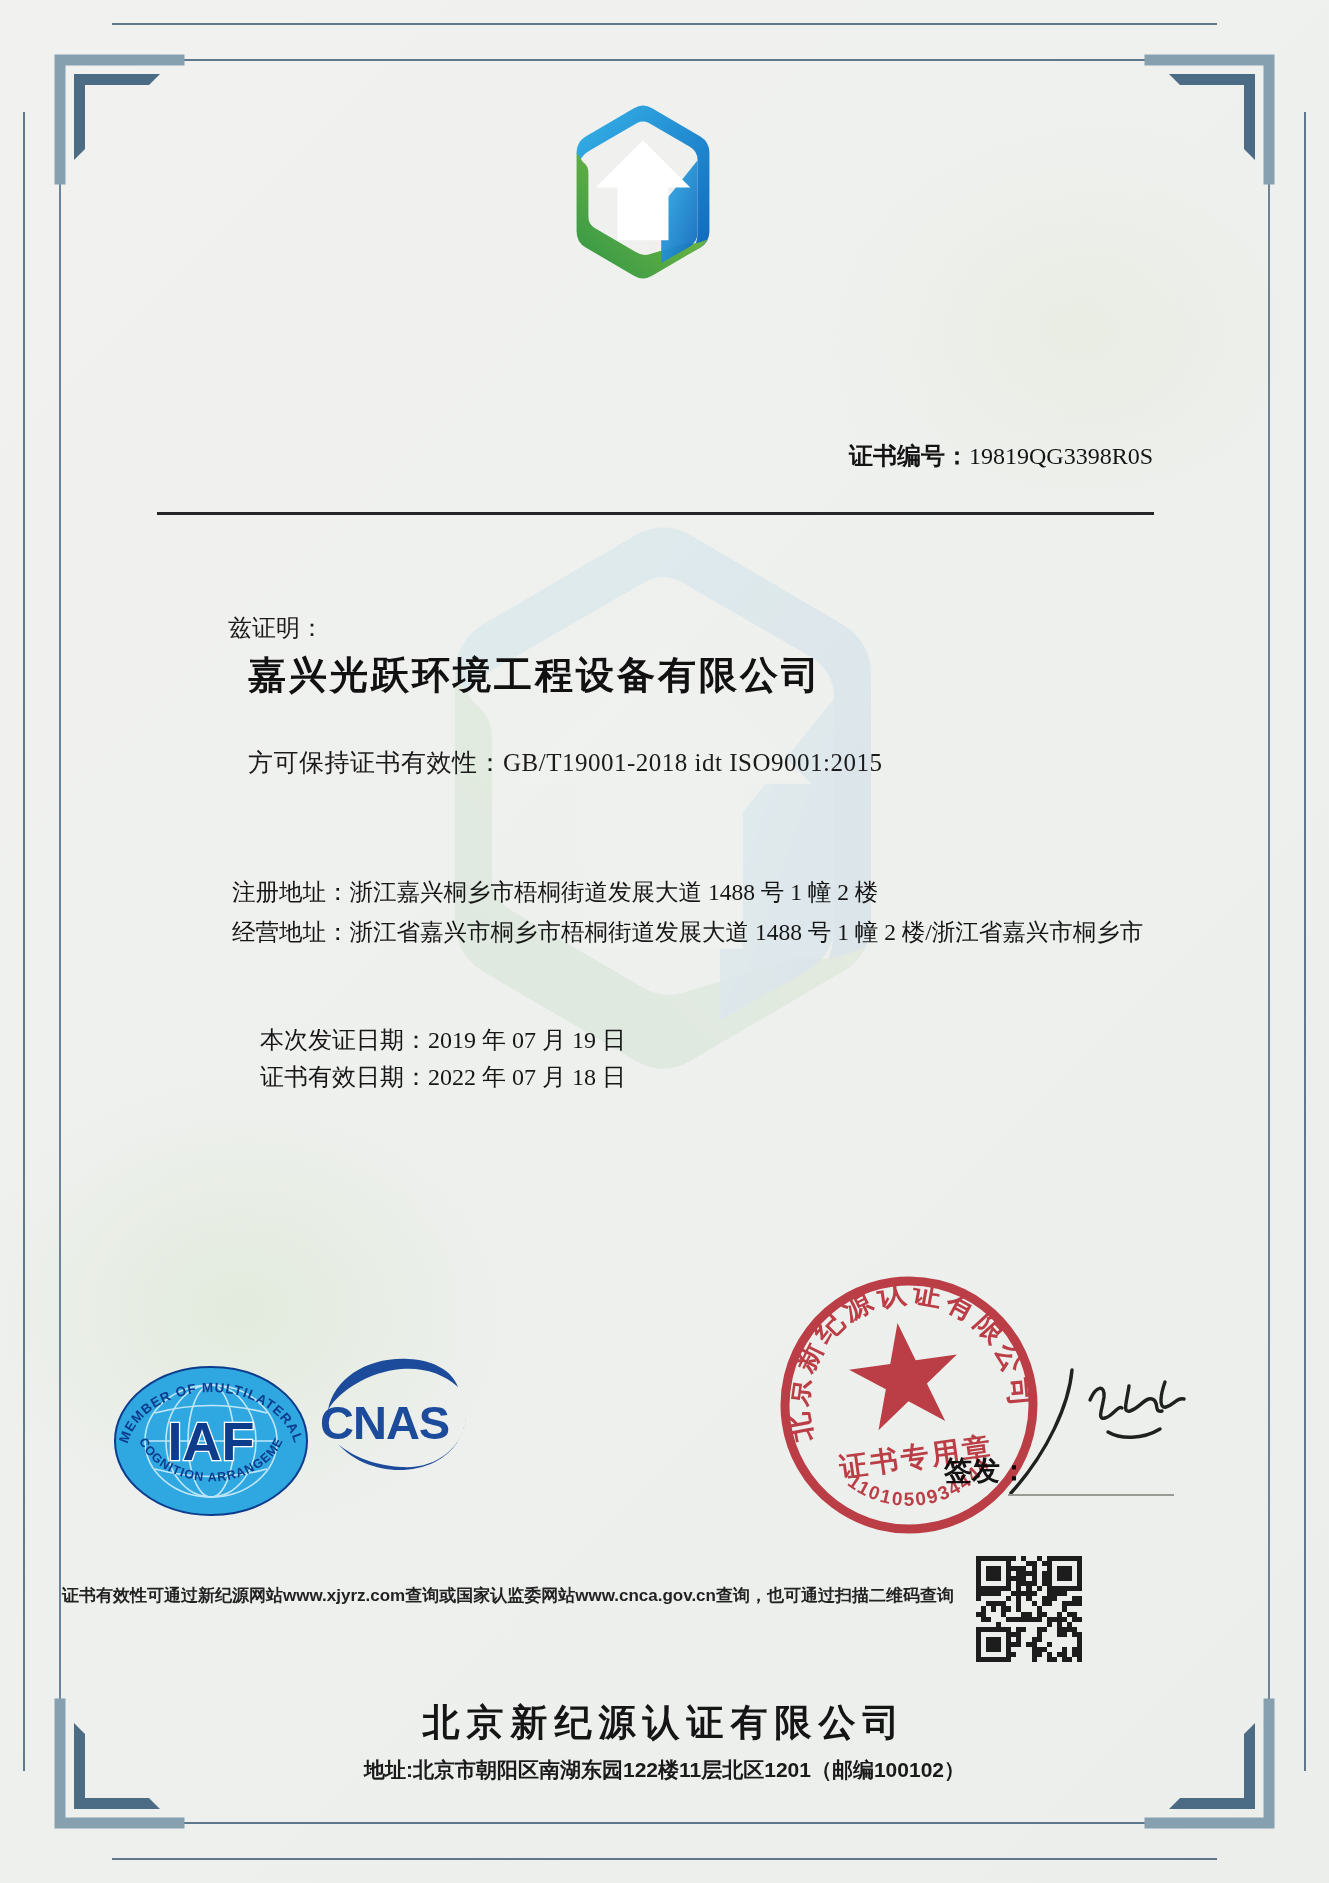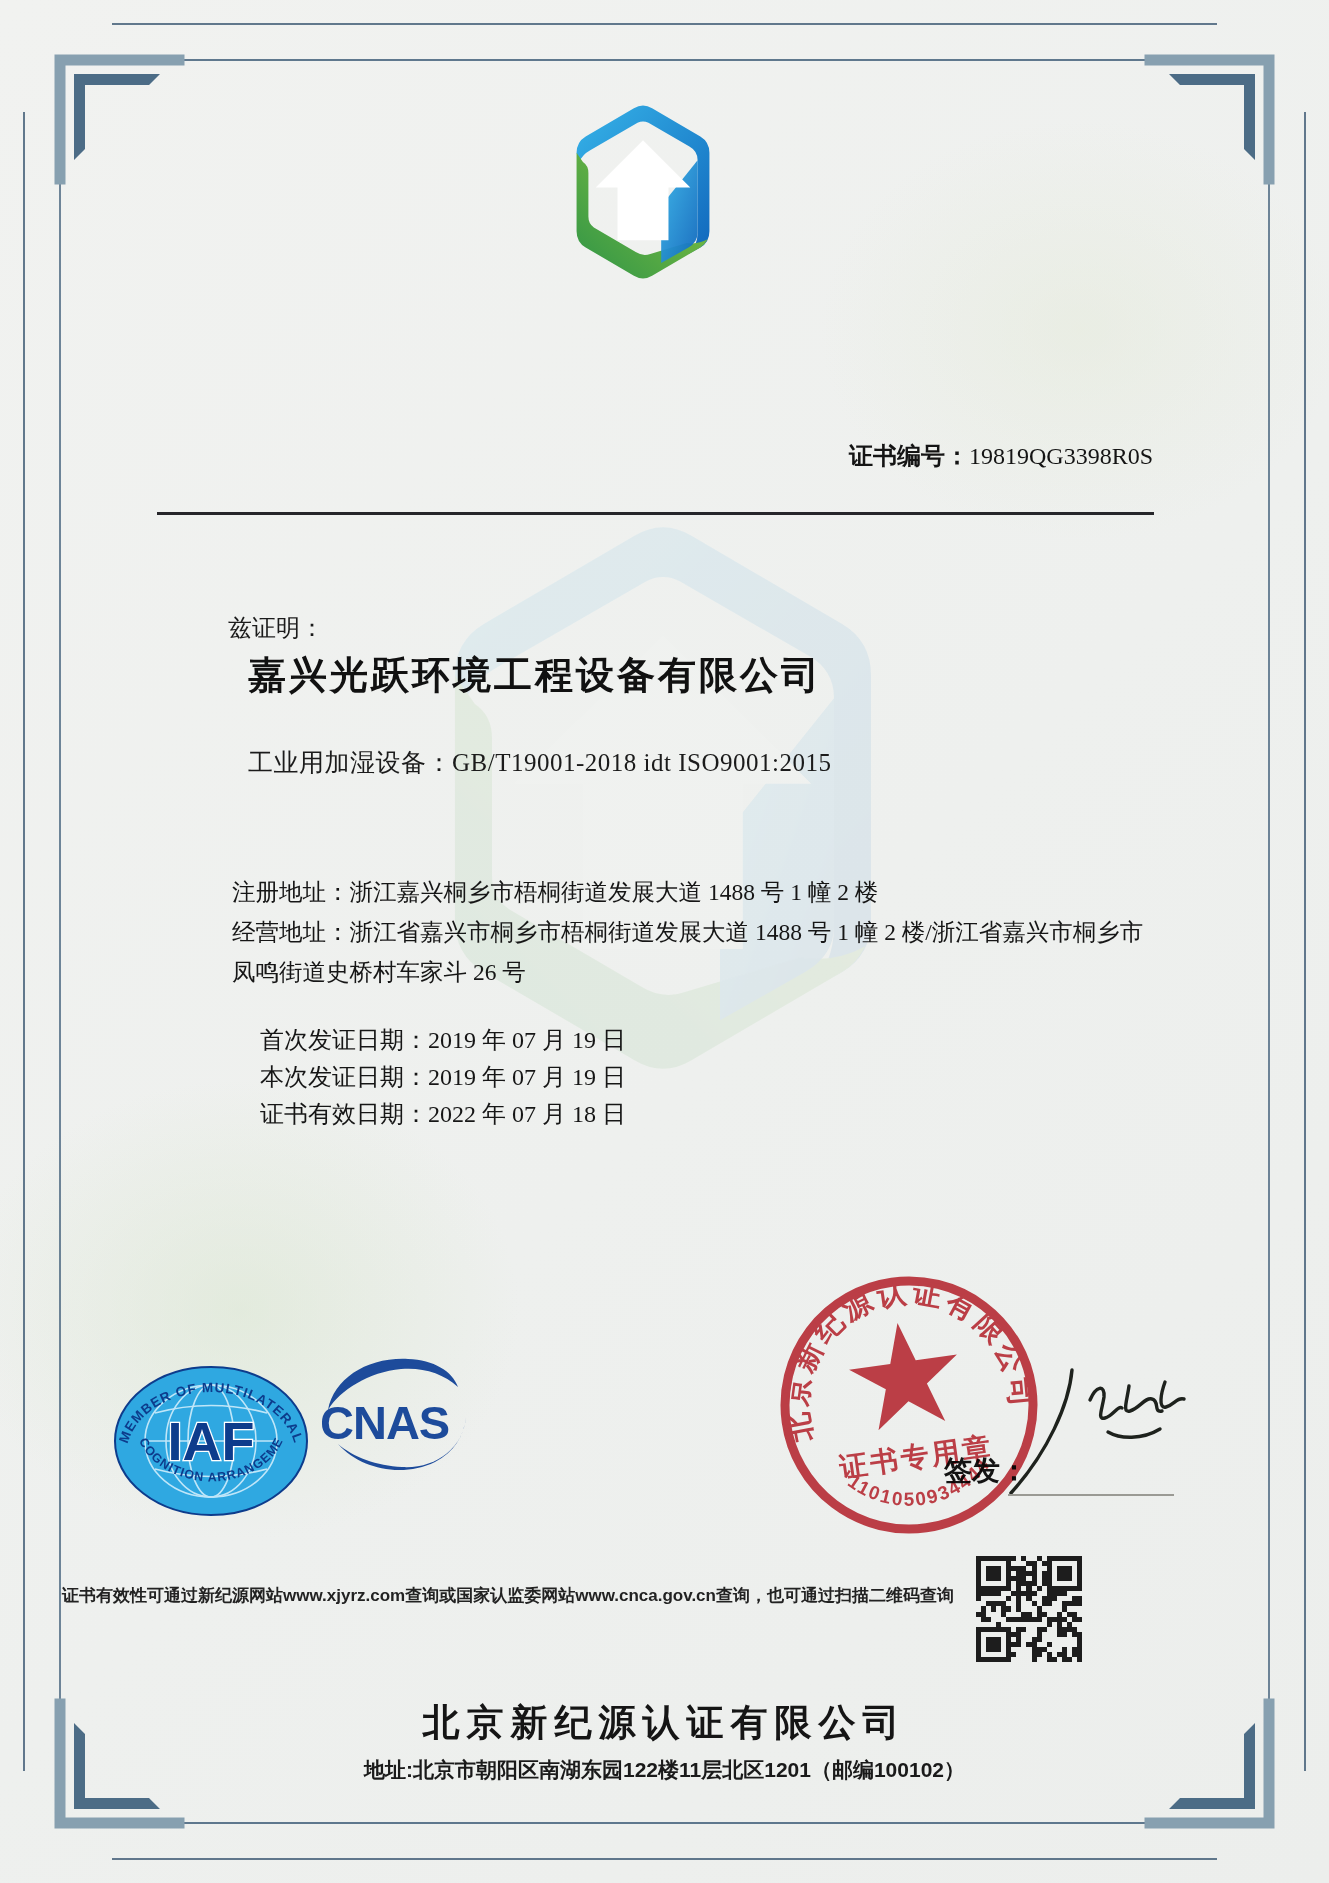--- a/index.html
+++ b/index.html
@@ -122,32 +122,30 @@
   <div class="abs title-rule"></div>
 
   <div class="abs cert-meta">
     <div><b>证书编号：</b><span>19819QG3398R0S</span></div>
   </div>
 
   <div class="abs certify">兹证明：</div>
   <div class="abs company">嘉兴光跃环境工程设备有限公司</div>
 
   <div class="abs standard">
-    <span>工业用加湿设备：</span><span>GB/T19001-2018 idt ISO9001:2015</span>
+    <span>方可保持证书有效性：</span><span>GB/T19001-2018 idt ISO9001:2015</span>
   </div>
 
 
   <div class="abs addresses">
     <div><span>注册地址：</span><span>浙江嘉兴桐乡市梧桐街道发展大道 1488 号 1 幢 2 楼</span></div>
     <div><span>经营地址：</span><span>浙江省嘉兴市桐乡市梧桐街道发展大道 1488 号 1 幢 2 楼/浙江省嘉兴市桐乡市</span></div>
-    <div>凤鸣街道史桥村车家斗 26 号</div>
   </div>
 
   <div class="abs dates">
-    <div><span>首次发证日期：</span><span>2019 年 07 月 19 日</span></div>
     <div><span>本次发证日期：</span><span>2019 年 07 月 19 日</span></div>
     <div><span>证书有效日期：</span><span>2022 年 07 月 18 日</span></div>
   </div>
 
   <svg class="abs iaf" viewBox="0 0 198 154">
     <defs>
       <path id="iafTop" d="M 14,92 A 85,64 0 1 1 184,92"></path>
       <path id="iafBot" d="M 26,74 A 76,60 0 0 0 172,74"></path>
     </defs>
     <ellipse cx="99" cy="77" rx="96" ry="74" fill="#2fa8e1" stroke="#0d3c8c" stroke-width="2"></ellipse>

